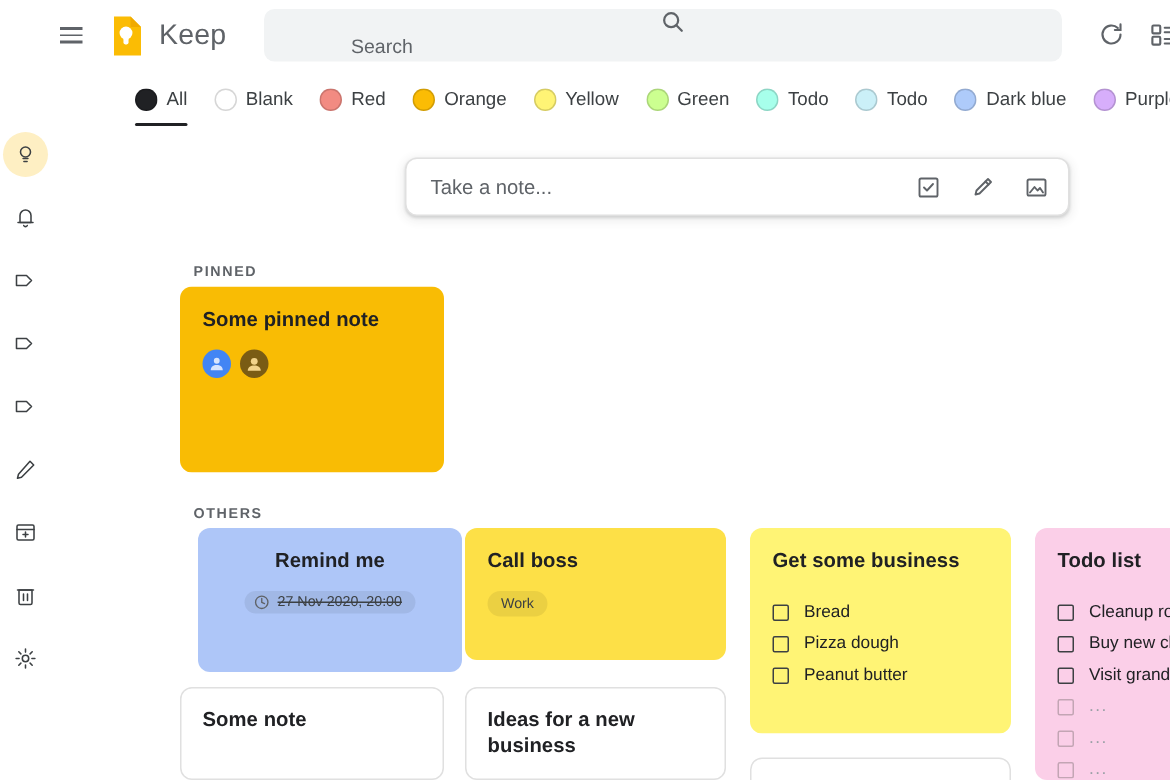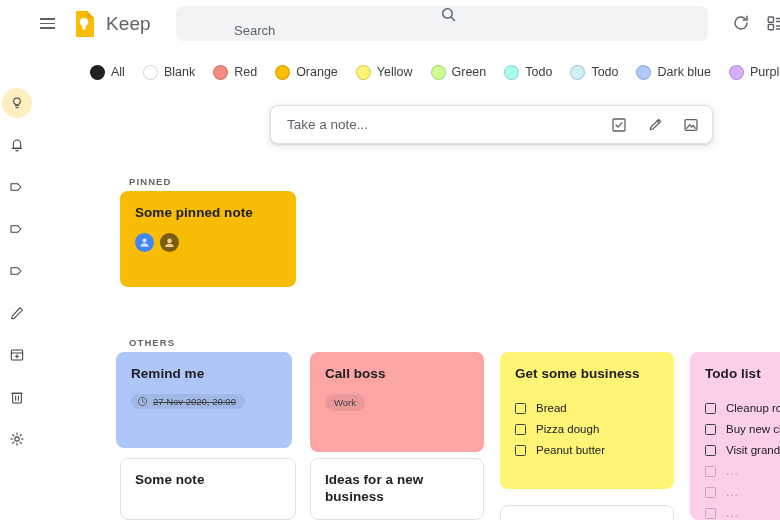--- a/index.html
+++ b/index.html
@@ -51,21 +51,21 @@
   .hdr-right { position: absolute; right: 0; top: 6px; display: flex; align-items: center; }
   .hdr-btn {
     width: 34px; height: 34px; display: flex; align-items: center;
     justify-content: center; cursor: pointer; border-radius: 50%;
   }
 
   
   .filters {
     position: absolute; top: 50px; left: 0;
     width: 780px; height: 36px;
-    display: flex; align-items: flex-end;
+    display: flex; align-items: flex-start;
     padding-left: 90px; gap: 0px;
     overflow: hidden;
   }
   .chip {
     display: flex; align-items: center; gap: 6px;
     padding: 2px 9px 0 0; margin-right: 9px;
     cursor: pointer; position: relative; height: 30px;
   }
   .chip-dot {
     width: 15px; height: 15px; border-radius: 50%;
@@ -352,52 +352,52 @@
     <svg width="16" height="16" viewBox="0 0 24 24" fill="none" stroke="#5f6368" stroke-width="1.9" stroke-linecap="round" stroke-linejoin="round">
       <rect x="3" y="4" width="18" height="16" rx="1.6"></rect>
       <polyline points="5.5 17 10 11.5 13 15 15.5 12.5 18.5 17"></polyline>
     </svg>
   </div>
 </div>
 
 <div class="sec-label sec-pinned">PINNED</div>
 <div class="sec-label sec-others">OTHERS</div>
 
-<div class="note" id="note-pinned" style="left: 120px; top: 191px; width: 176px; height: 96px; background: rgb(249, 188, 4);">
+<div class="note" id="note-pinned" style="left: 120px; top: 191px; width: 176px; height: 124px; background: rgb(249, 188, 4);">
   <div class="note-title">Some pinned note</div>
   <div class="avatars">
     <div class="avatar" style="background:#4285f4">
       <svg width="13" height="13" viewBox="0 0 24 24" fill="#d6e4fd">
         <circle cx="12" cy="8.3" r="3.6"></circle>
         <path d="M4.6 20c0-4.1 3.3-6.4 7.4-6.4s7.4 2.3 7.4 6.4z"></path>
       </svg>
     </div>
     <div class="avatar" style="background:#7a5c14">
       <svg width="13" height="13" viewBox="0 0 24 24" fill="#f2d38a">
         <circle cx="12" cy="9" r="4.2"></circle>
         <path d="M4 20.5c0-4 3.6-6.2 8-6.2s8 2.2 8 6.2z"></path>
       </svg>
     </div>
   </div>
 </div>
 
-<div class="note" id="note-remind" style="left: 116px; top: 352px; width: 176px; height: 96px; background: rgb(174, 198, 248);">
+<div class="note" id="note-remind" style="left: 132px; top: 352px; width: 176px; height: 96px; background: rgb(174, 198, 248); text-align: center;">
   <div class="note-title">Remind me</div>
   <div class="rem-chip">
     <span style="display:flex">
       <svg width="11" height="11" viewBox="0 0 24 24" fill="none" stroke="#5f6368" stroke-width="2" stroke-linecap="round">
         <circle cx="12" cy="12" r="9"></circle>
         <polyline points="12 6.5 12 12 16 14"></polyline>
       </svg>
     </span>
     <span class="rem-text">27 Nov 2020, 20:00</span>
   </div>
 </div>
 
-<div class="note" id="note-callboss" style="left: 310px; top: 352px; width: 174px; height: 100px; background: #fca5a5;">
+<div class="note" id="note-callboss" style="left: 310px; top: 352px; width: 174px; height: 88px; background: #fde047;">
   <div class="note-title">Call boss</div>
   <div class="lbl-chip">Work</div>
 </div>
 
 <div class="note" id="note-groceries" style="left: 500px; top: 352px; width: 174px; height: 137px; background: rgb(255, 244, 117);">
   <div class="note-title">Get some business</div>
   <div class="check-list" id="groceries-list">
       <div class="check-row">
         <span class="check-box"></span>
         <span class="check-text">Bread</span>

